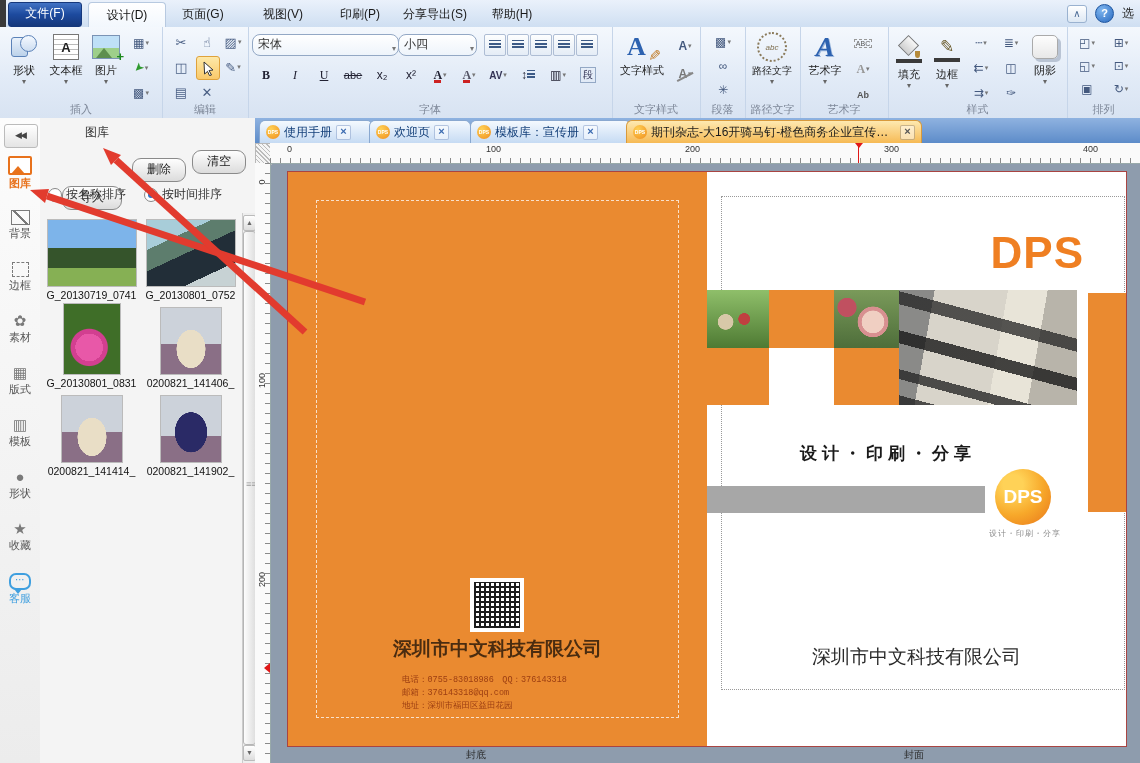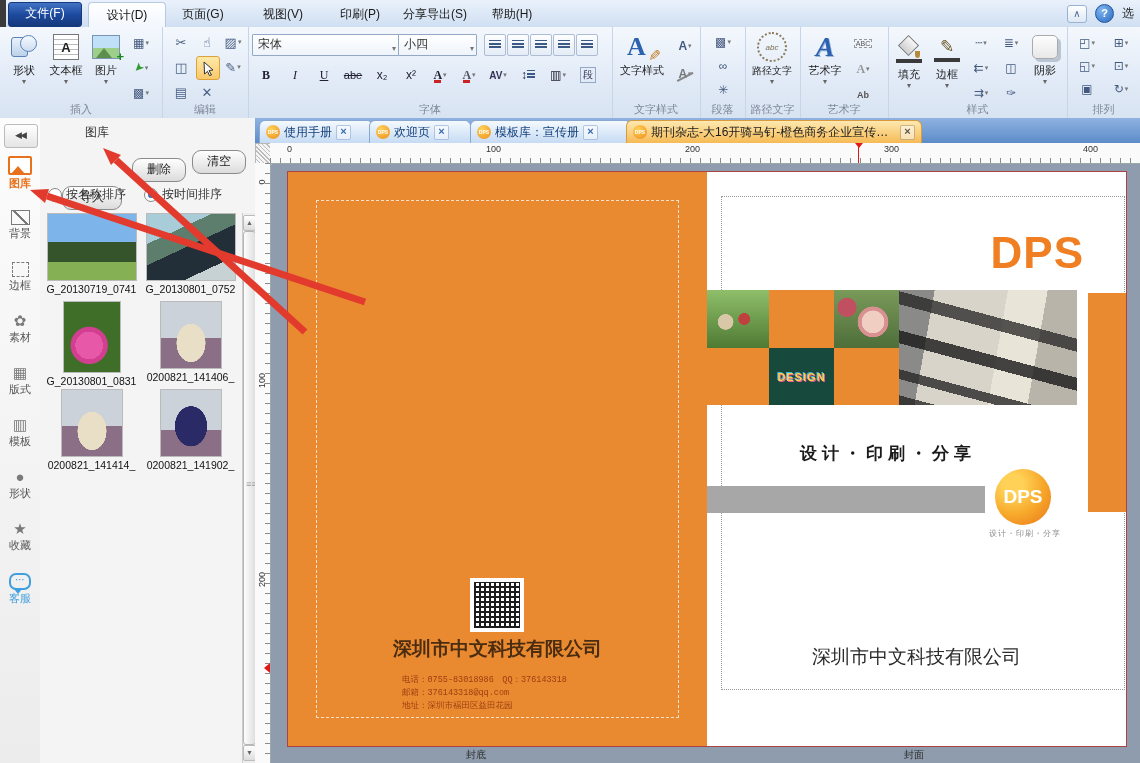--- a/index.html
+++ b/index.html
@@ -55,21 +55,21 @@
   .green-arrow{color:#2f9a2f;transform:rotate(135deg);display:inline-block;font-size:12px;}
   
   .g-edit{left:162px;width:86px;}
   .edit-grid{position:absolute;left:8px;top:4px;width:76px;}
   .ebtn{position:absolute;width:22px;height:22px;display:flex;align-items:center;justify-content:center;
      font-size:13px;color:#4a5f84;}
   .ebtn.sel{background:linear-gradient(#fde9a9,#f9c96a);border:1px solid #dfa23b;border-radius:3px;}
   
   .g-font{left:248px;width:364px;}
   .selbox{position:absolute;height:20px;border:1px solid #93a8c5;background:linear-gradient(#fff,#eef4fb);
-     border-radius:1px;font-size:12px;color:#333;line-height:18px;padding-left:5px;}
+     border-radius:8px;font-size:12px;color:#333;line-height:18px;padding-left:5px;}
   .selbox .dd{position:absolute;right:2px;top:5px;font-size:8px;color:#777;}
   .fsel{left:4px;top:7px;width:140px;} .ssel{left:150px;top:7px;width:72px;}
   .alignrow{position:absolute;left:236px;top:7px;display:flex;gap:1px;}
   .abtn{width:20px;height:20px;border:1px solid #aebdd4;border-radius:2px;background:linear-gradient(#fdfefe,#e4ecf6);
      display:flex;align-items:center;justify-content:center;}
   .stripes{width:12px;height:10px;background:repeating-linear-gradient(to bottom,#3c5a86 0 1.5px,transparent 1.5px 3.2px);}
   .fmtrow{position:absolute;left:4px;top:36px;display:flex;gap:1px;}
   .fbtn{min-width:22px;height:22px;border:1px solid transparent;border-radius:2px;display:flex;align-items:center;
      justify-content:center;font-size:12px;color:#223;padding:0 2px;}
   .bld{font-weight:bold;font-family:"Liberation Serif","DejaVu Serif",serif;}
@@ -145,21 +145,21 @@
   .panel{position:absolute;left:40px;top:118px;width:215px;height:645px;background:#f4f4f4;border-right:1px solid #9aa4b0;}
   .p-title{position:absolute;left:45px;top:6px;font-size:12px;color:#333;}
   .p-btn{position:absolute;top:32px;height:22px;border:1px solid #8a8a8a;border-radius:9px;
      background:linear-gradient(#fefefe,#dcdcdc);font-size:12px;color:#222;text-align:center;line-height:20px;}
   .pb1{left:22px;width:58px;margin-top:36px;} .pb2{left:92px;width:52px;margin-top:8px;} .pb3{left:152px;width:52px;}
   .radio-row{position:absolute;left:8px;top:68px;display:flex;gap:18px;align-items:center;}
   .radio{display:flex;align-items:center;gap:4px;font-size:12px;color:#333;}
   .rdot{width:12px;height:12px;border:1px solid #888;border-radius:50%;background:#fff;position:relative;}
   .rdot.on::after{content:"";position:absolute;left:3px;top:3px;width:6px;height:6px;border-radius:50%;background:#2f74c9;}
   .thumbs{position:absolute;left:2px;top:95px;width:200px;display:grid;grid-template-columns:99px 99px;grid-auto-rows:88px;}
-  .thumb{display:flex;flex-direction:column;align-items:center;justify-content:flex-start;}
+  .thumb{display:flex;flex-direction:column;align-items:center;justify-content:flex-end;}
   .ph{border:1px solid #bbb;}
   .ph-land{width:88px;height:66px;} .ph-port{width:56px;height:70px;} .ph-bear{width:60px;height:66px;}
   .tname{font-size:10.5px;color:#111;margin-top:2px;white-space:nowrap;}
   .p1{background:linear-gradient(to bottom,#7db4ea 0 42%,#35542b 42% 72%,#86b054 72%);}
   .p2{background:linear-gradient(155deg,#a8cdd9 0 28%,#5d7d6d 28% 48%,#222e38 48% 78%,#c7d2d4 78%);}
   .p3{background:radial-gradient(circle at 45% 62%,#e858a8 0 26%,#d23f90 26% 34%,#3f6e28 36%);}
   .p4{background:radial-gradient(circle at 38% 60%,#f2c81f 0 18%,transparent 19%),
       radial-gradient(circle at 72% 48%,#f5d02a 0 22%,transparent 23%),
       linear-gradient(#4c7a33,#2f5420);}
   .p5{background:radial-gradient(circle at 55% 62%,#e03030 0 22%,transparent 23%),
@@ -716,23 +716,20 @@
         </div>
 
         <div class="page-front">
           <div class="front-margin"></div>
           <div class="fc-brand">DPS</div>
           <div class="cell c-k c-kids"></div>
           <div class="cell oc c-o1"></div>
           <div class="cell c-girl"></div>
           <div class="cell c-press"></div>
           <div class="cell oc c-o2"></div>
-          <div class="cell c-design">
-              <span>DESIGN</span>
-            </div>
           <div class="cell oc c-o3"></div>
           <div class="cell c-oright"></div>
           <div class="fc-tagline">设计・印刷・分享</div>
           <div class="graybar"></div>
           <div class="dps-circle">DPS</div>
           <div class="badge-tag">设计・印刷・分享</div>
           <div class="front-company">深圳市中文科技有限公司</div>
         </div>
       </div>
       <div class="pagelabel" style="left:196px;top:585px;">封底</div>

